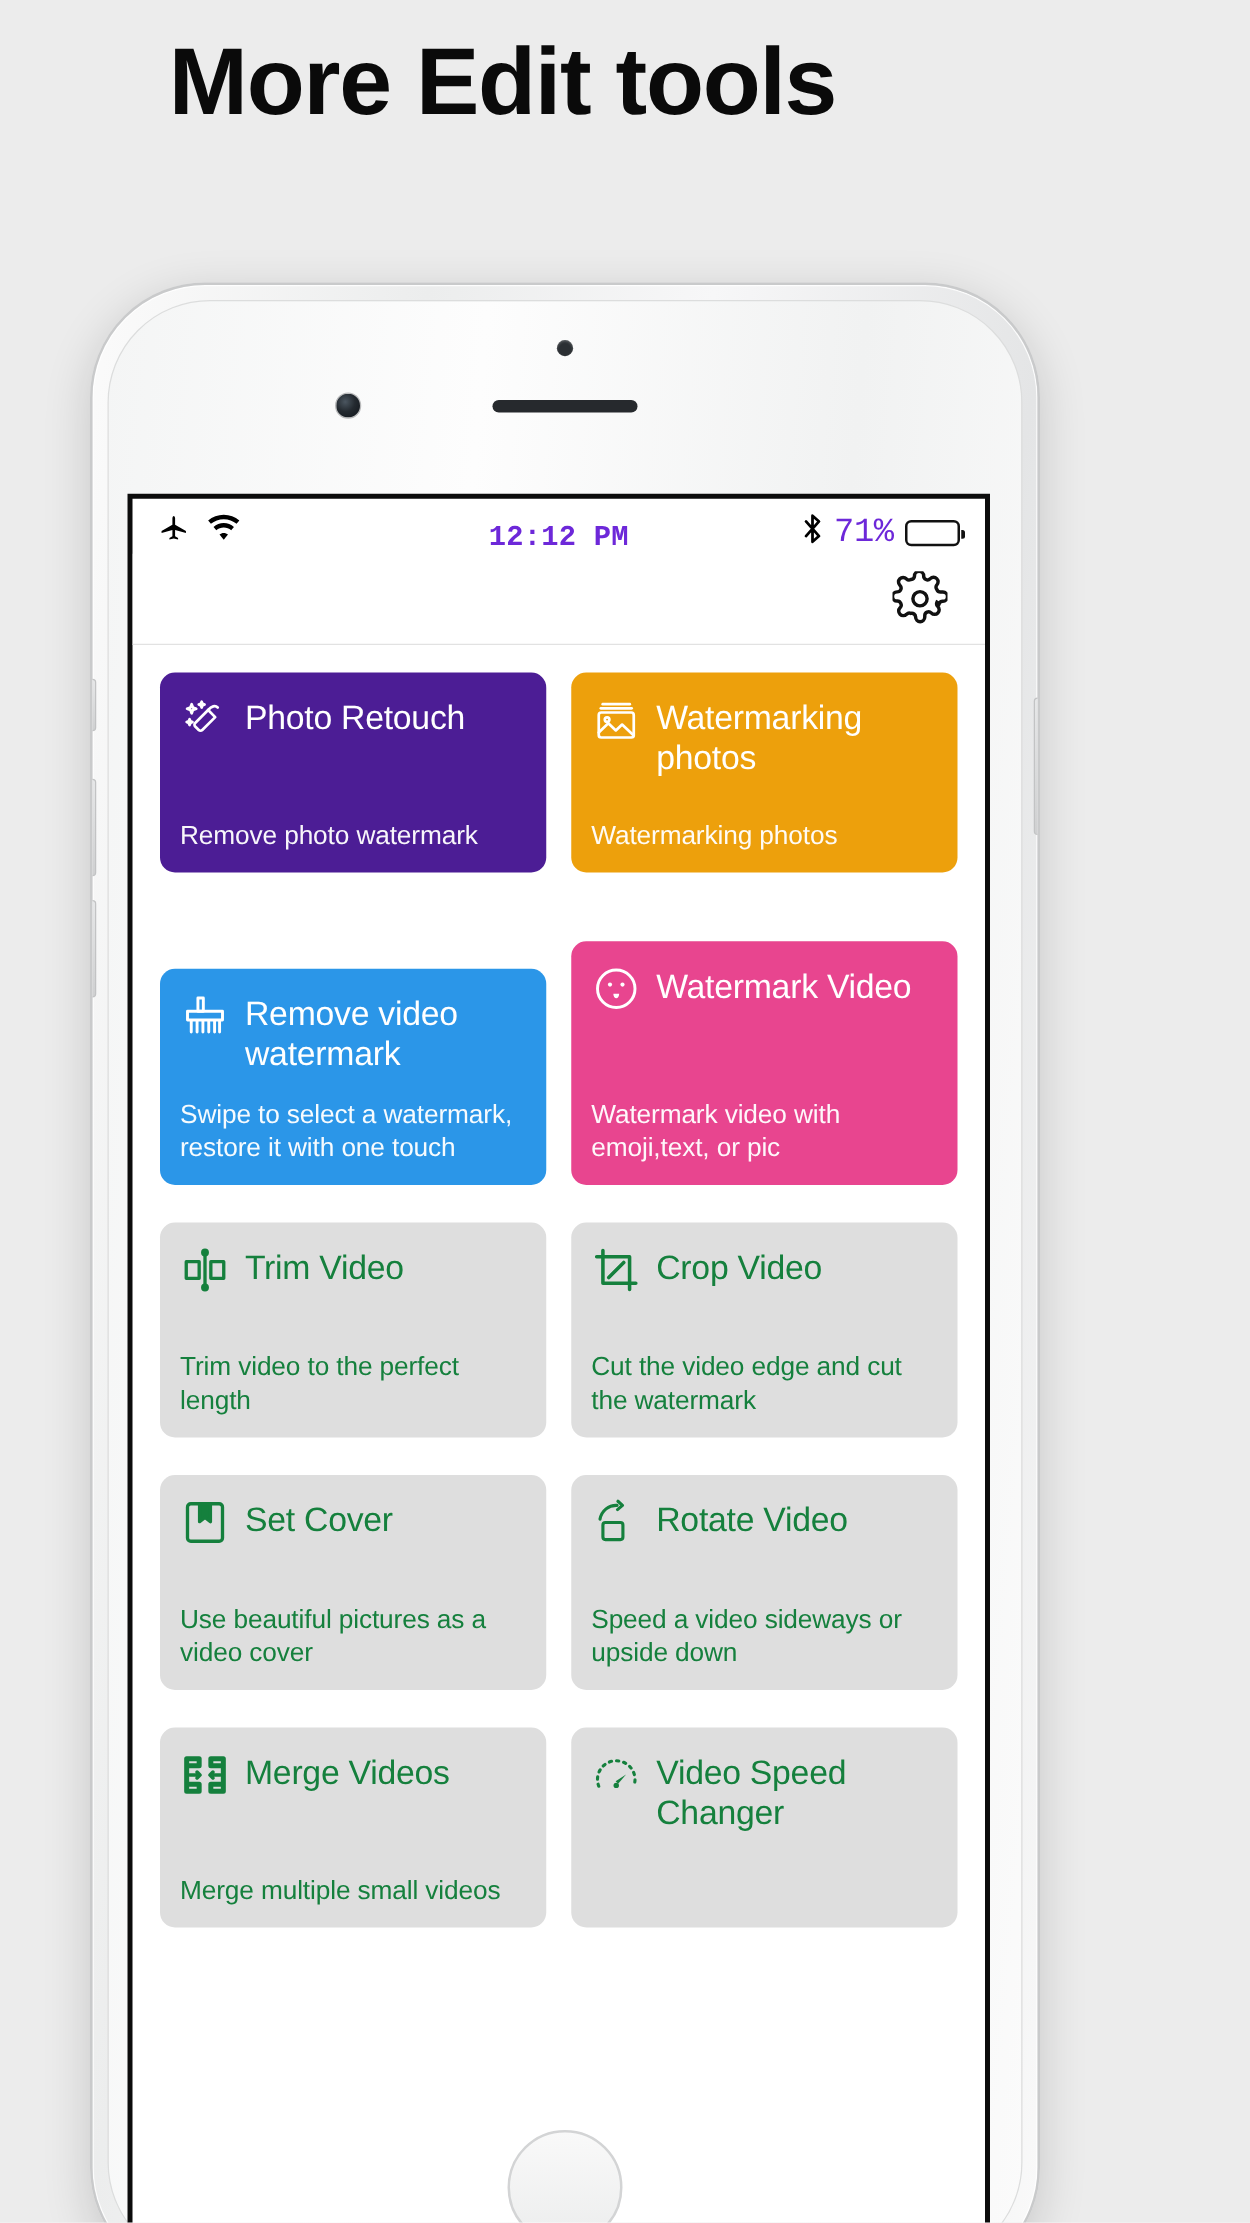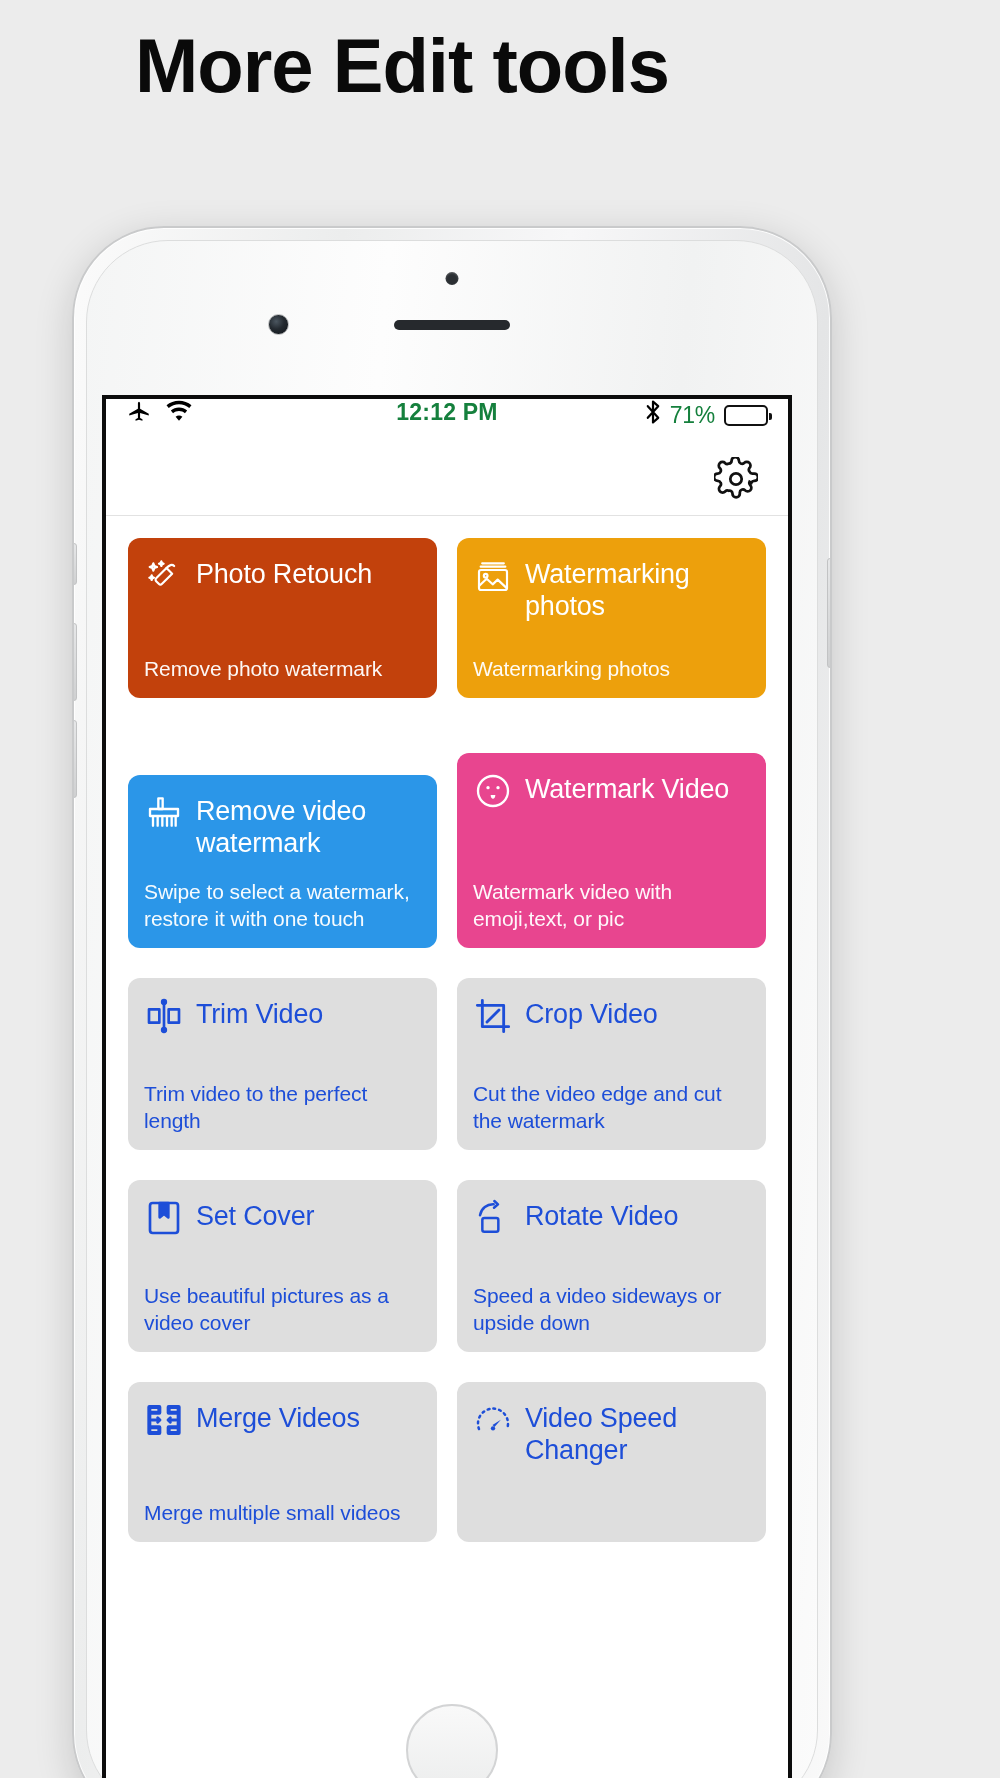--- a/index.html
+++ b/index.html
@@ -69,36 +69,37 @@
     position: absolute; left: 28px; top: 167px;
     width: 690px; height: 1420px;
     background: #ffffff;
     border: 4px solid #0c0c0c;
     overflow: hidden;
   }
 
   
   .statusbar {
     height: 44px; width: 100%;
-    display: flex; align-items: flex-start;
+    display: flex; align-items: flex-end;
     padding: 0 20px;
-    font-size: 22px; font-weight: 600; color: #15803d;
+    font-size: 22px; font-weight: 600; color: #6d28d9;
     position: relative;
+    font-family: Liberation Mono, monospace;
   }
   .sb-left { display: flex; align-items: center; gap: 13px; }
   .sb-center {
     position: absolute; left: 0; right: 0; text-align: center;
     font-size: 23px; font-weight: 600; letter-spacing: .2px;
     pointer-events: none;
   }
   .sb-right {
     margin-left: auto; display: flex; align-items: center; gap: 9px;
     position: relative; z-index: 2;
   }
-  .batt-pct { font-size: 23px; font-weight: 500; letter-spacing: -.3px; }
+  .batt-pct { font-size: 27px; font-weight: 500; letter-spacing: -.3px; }
   .batt {
     width: 44px; height: 21px; border: 2px solid #111; border-radius: 5px;
     position: relative; padding: 2px;
   }
   .batt::after {
     content: ""; position: absolute; right: -6px; top: 6px;
     width: 3px; height: 7px; background: #111; border-radius: 0 2px 2px 0;
   }
   .batt-fill { height: 100%; background: #111; border-radius: 2px; }
 
@@ -113,37 +114,37 @@
   .gear { width: 44px; height: 44px; cursor: pointer; }
 
   
   .grid-wrap { padding: 22px 22px 0 22px; overflow: hidden; height: 1303px; }
   .grid {
     display: grid; grid-template-columns: 1fr 1fr;
     column-gap: 20px; row-gap: 30px;
   }
   .card {
     border-radius: 12px; padding: 18px 16px 16px 16px;
-    background: #dedede; color: #1d4ed8;
+    background: #dedede; color: #15803d;
     min-height: 160px;
     display: flex; flex-direction: column;
   }
   .card.tall { min-height: 172px; }
   .card-head { display: flex; align-items: flex-start; gap: 12px; }
   .card-icon { flex: 0 0 auto; width: 40px; height: 40px; }
   .card-title {
     font-size: 27px; font-weight: 400; line-height: 1.18;
     letter-spacing: -.2px; padding-top: 3px;
   }
   .card-desc {
     margin-top: auto; padding-top: 18px;
     font-size: 21px; line-height: 1.3; letter-spacing: -.1px;
   }
   
-  .card.purple { background: #c2410c; color: #fff; }
+  .card.purple { background: #4c1d95; color: #fff; }
   .card.orange { background: #eda00c; color: #fff; }
   .card.blue   { background: #2b96e8; color: #fff; margin-top: 47px; }
   .card.pink   { background: #e8458f; color: #fff; margin-top: 25px; }
   .card.purple .card-desc, .card.orange .card-desc,
   .card.blue .card-desc, .card.pink .card-desc { color: rgba(255,255,255,.96); }
 
   
   .home {
     position: absolute; left: 50%; transform: translateX(-50%);
     bottom: 28px; width: 92px; height: 92px; border-radius: 50%;

